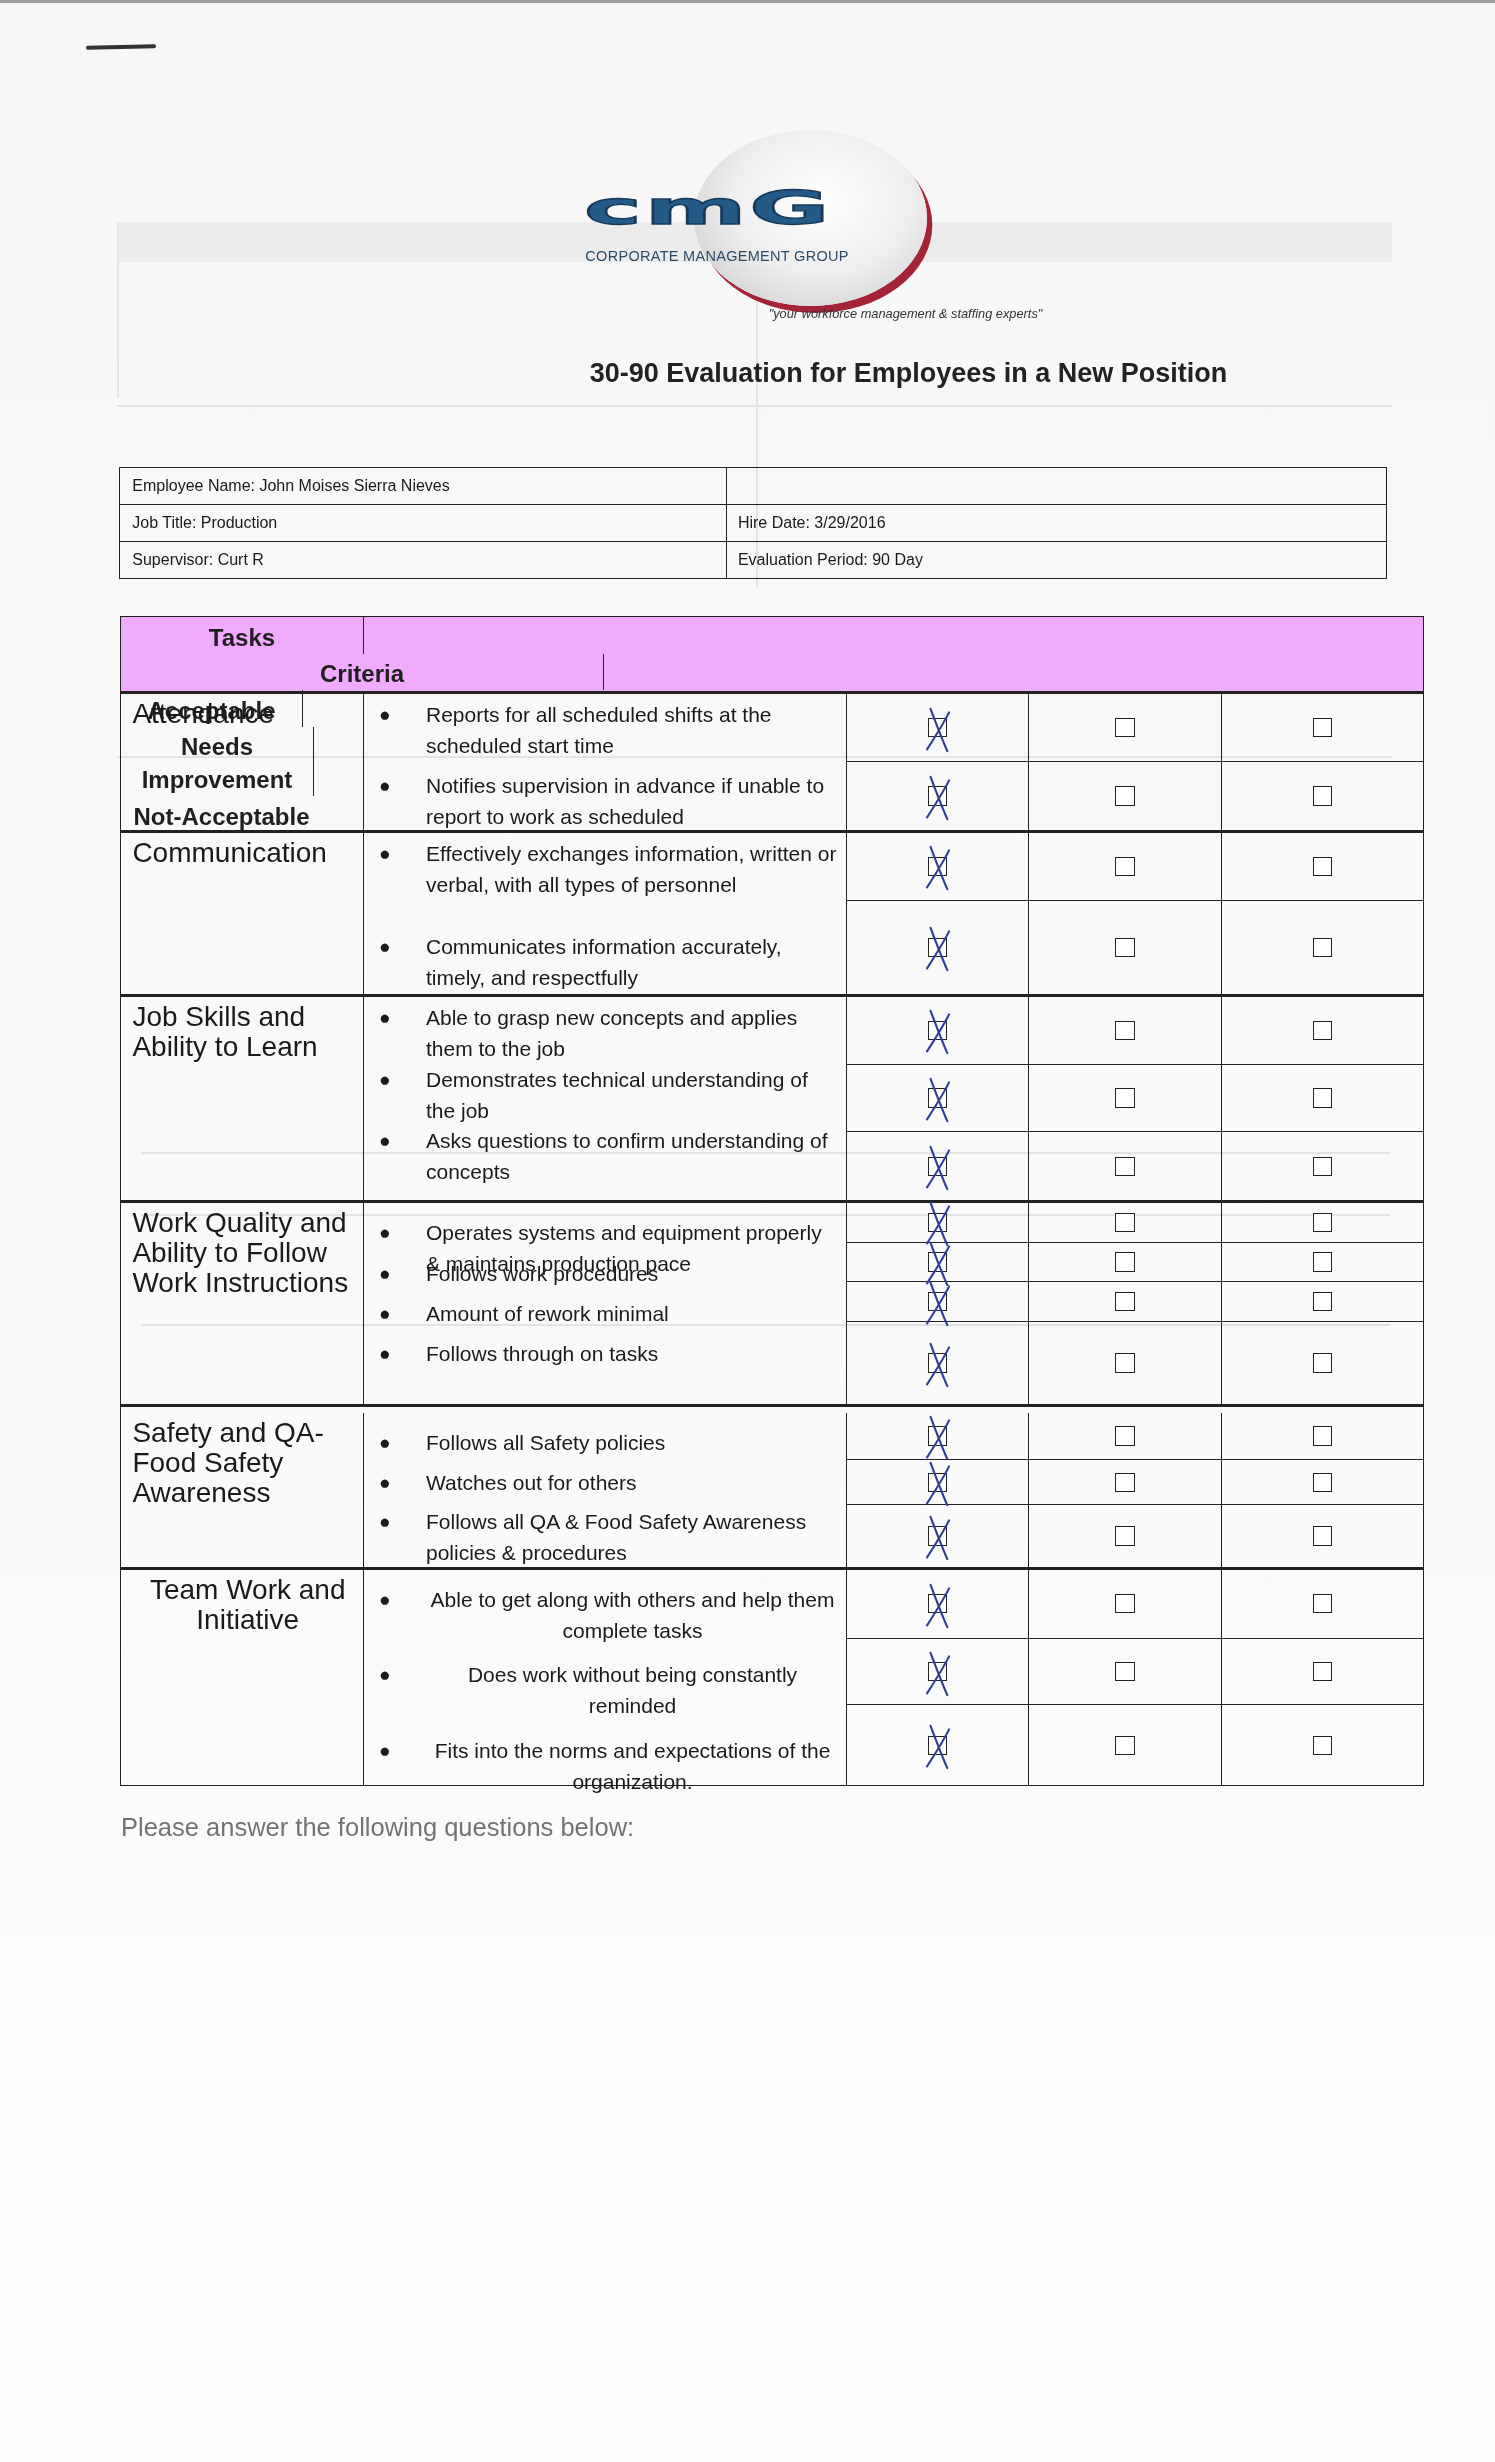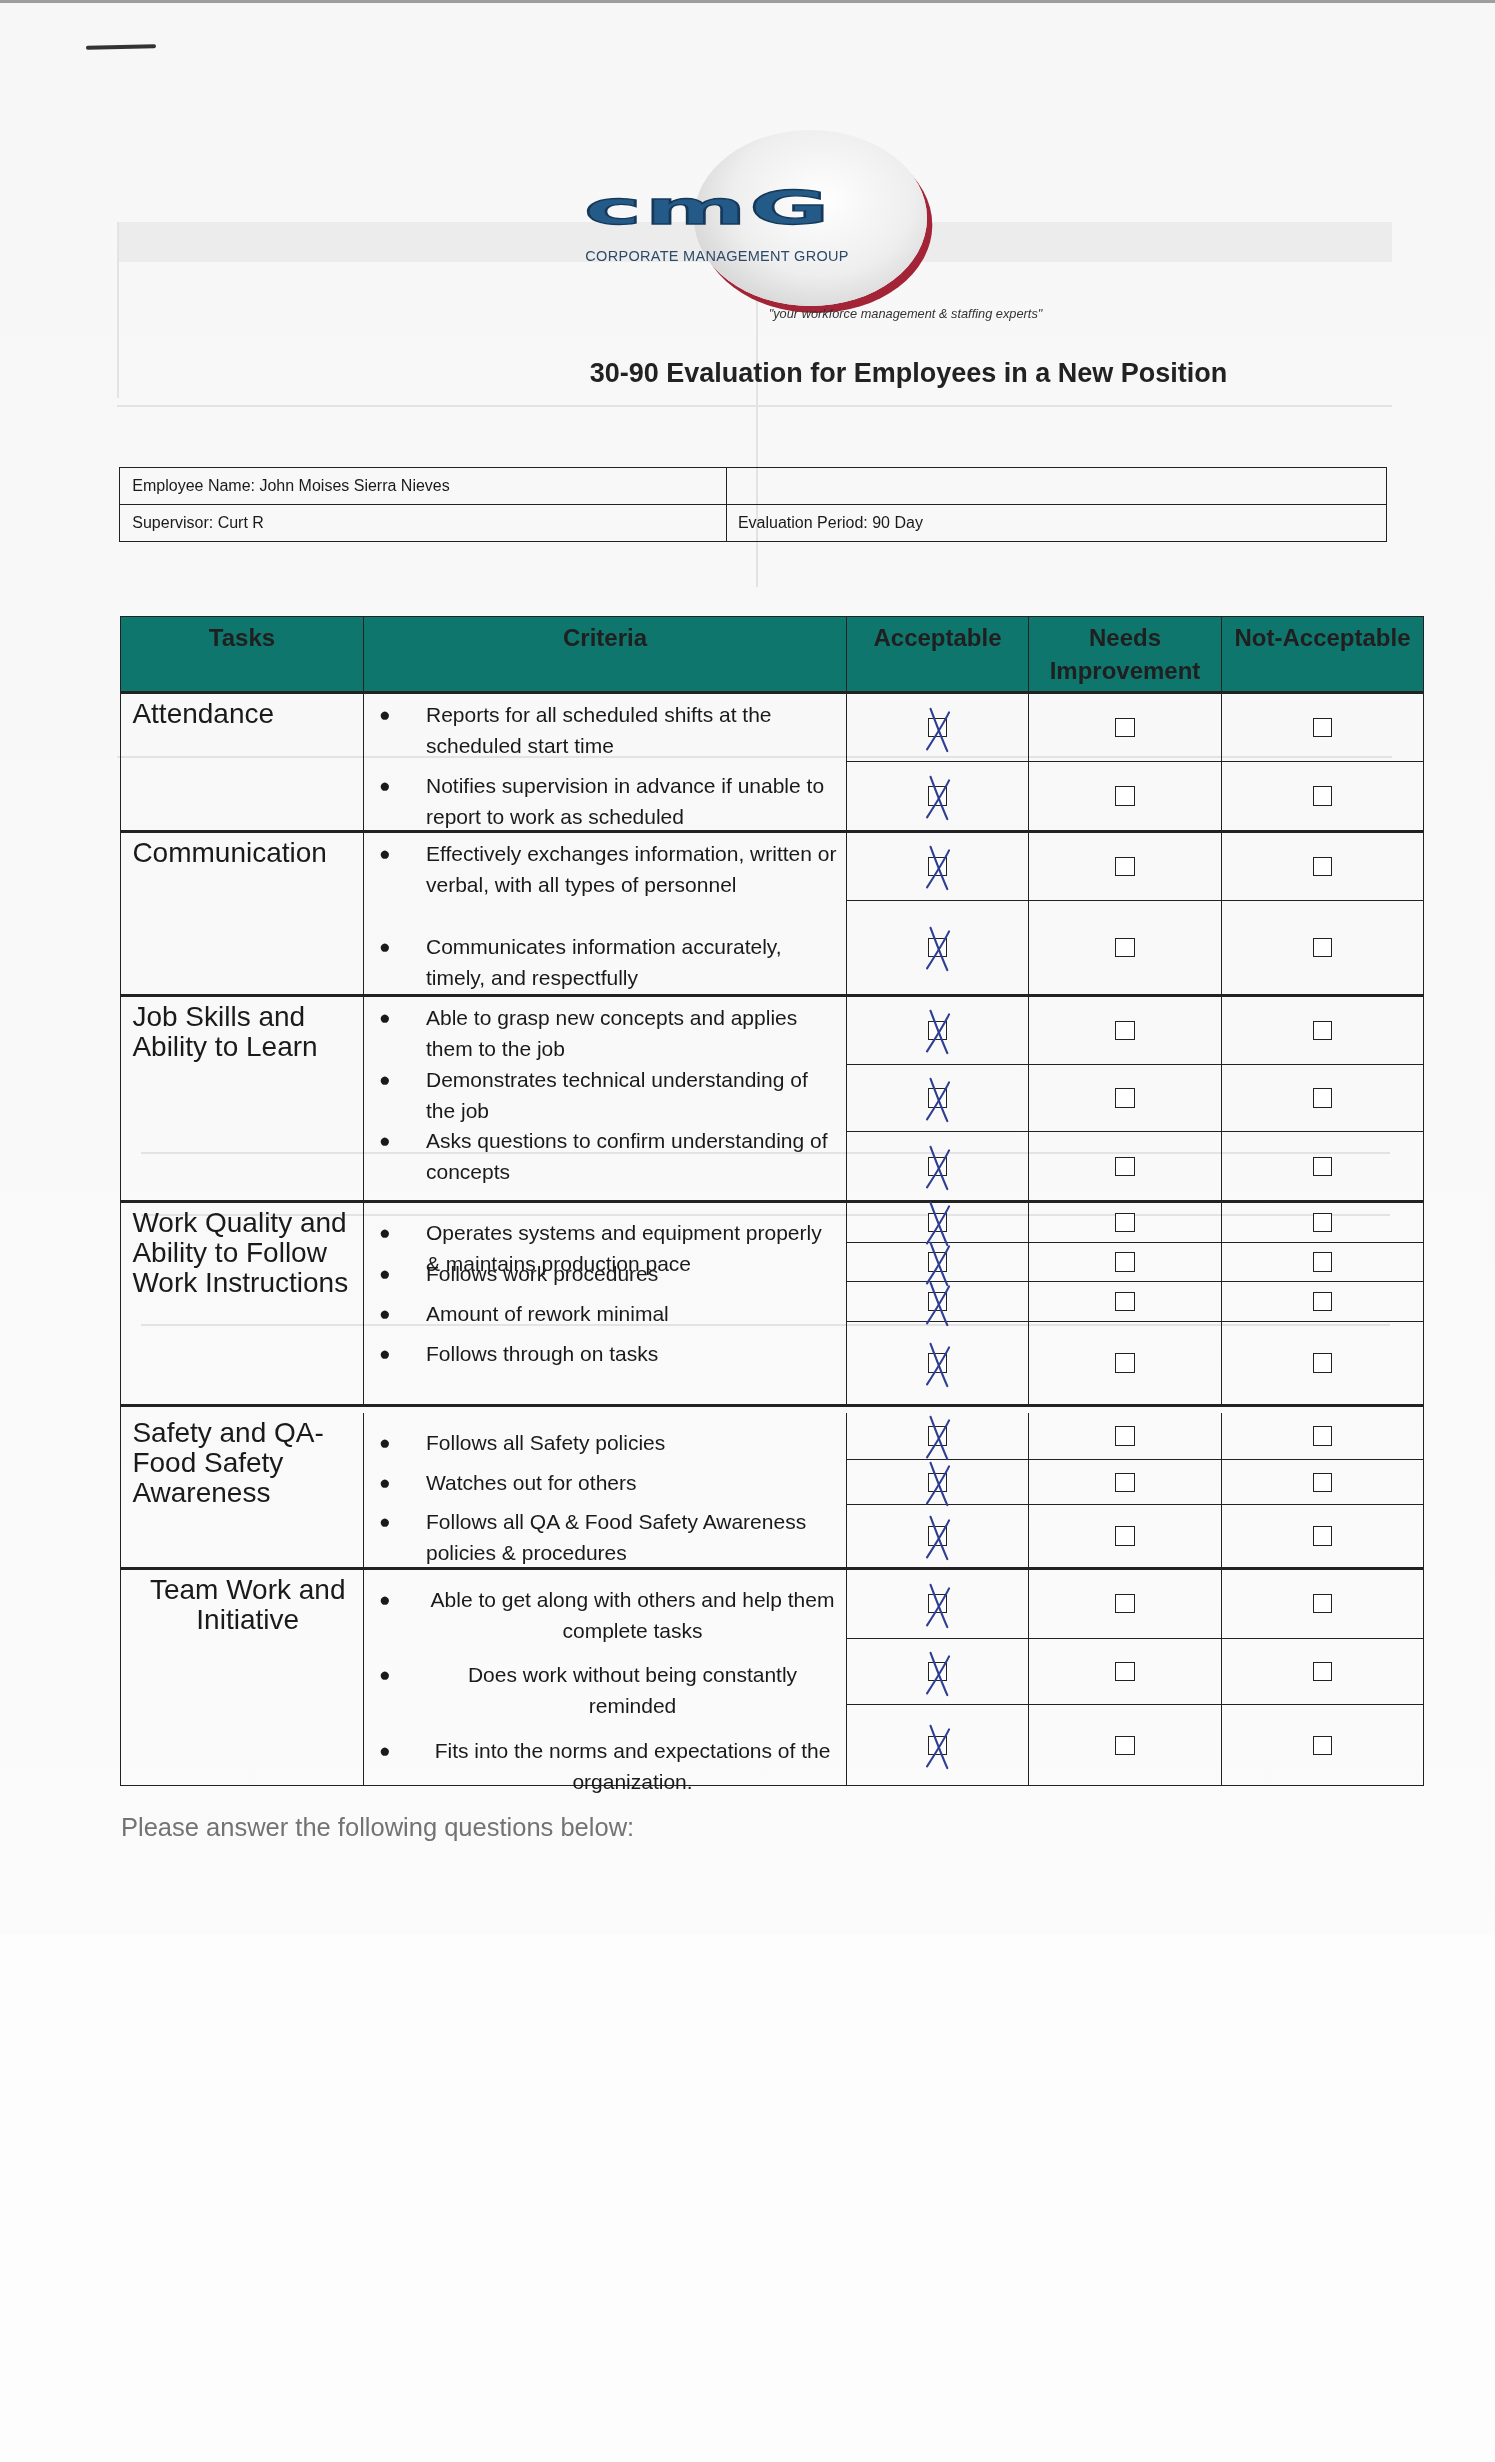--- a/index.html
+++ b/index.html
@@ -41,21 +41,21 @@
   
   .info { position: absolute; left: 119px; top: 467px; width: 1266px; border: 1.8px solid #222; border-collapse: collapse; }
   .info .row { display: flex; height: 36px; border-bottom: 1.3px solid #222; }
   .info .row:last-child { border-bottom: none; }
   .info .cell { font-size: 16px; line-height: 36px; padding-left: 12.3px; white-space: nowrap; }
   .info .cell.left { width: 594px; border-right: 1.3px solid #222; }
   .info .cell.right { flex: 1; padding-left: 10.6px; }
 
   
   .grid { position: absolute; left: 120px; top: 616px; width: 1302px; border: 1.8px solid #222; }
-  .grid .head { display: flex; height: 74px; background: #0f766e; border-bottom: 3.5px solid #222; }
+  .grid .head { display: flex; height: 74px; background: #f0abfc; border-bottom: 3.5px solid #222; flex-direction: column; }
   .grid .head div { box-sizing: border-box; border-right: 1.3px solid #222; text-align: center; font-weight: bold; font-size: 24px; line-height: 33px; padding-top: 3.5px; color: #1f1f1f; }
   .grid .head div:last-child { border-right: none; }
   .c-task { width: 243px; } .c-crit { width: 483px; } .c-acc { width: 182px; } .c-needs { width: 193px; } .c-not { width: 201px; }
 
   .section { display: flex; border-bottom: 3.1px solid #222; box-sizing: border-box; }
   .section:last-child { border-bottom: none; text-align: center; }
   .section .task { box-sizing: border-box; width: 243px; border-right: 1.3px solid #222; padding: 5.3px 0 0 11.4px; font-size: 28px; line-height: 30px; }
   .section .crit { box-sizing: border-box; width: 483px; border-right: 1.3px solid #222; padding: 3.5px 0 0 0; position: relative; }
   .section .crit .item { position: absolute; left: 0; width: 483px; font-size: 21px; line-height: 31px; }
   .section .crit .item .bullet { position: absolute; left: 15px; top: 0; font-size: 19.3px; }
@@ -96,20 +96,24 @@
 </div>
 <div class="tagline"><span>"your workforce management &amp; staffing experts"</span></div>
 
 <div class="title"><span>30-90 Evaluation for Employees in a New Position</span></div>
 
 <div class="info">
   <div class="row">
     <div class="cell left">Employee Name: John Moises Sierra Nieves</div>
   </div>
   <div class="row">
+    <div class="cell left">Job Title: Production</div>
+    <div class="cell right">Hire Date: 3/29/2016</div>
+  </div>
+  <div class="row">
     <div class="cell left">Supervisor:  Curt R</div>
     <div class="cell right">Evaluation Period:  90 Day</div>
   </div>
 </div>
 
 <div class="grid" id="grid">
   <div class="head">
     <div class="c-task">Tasks</div>
     <div class="c-crit">Criteria</div>
     <div class="c-acc">Acceptable</div>

